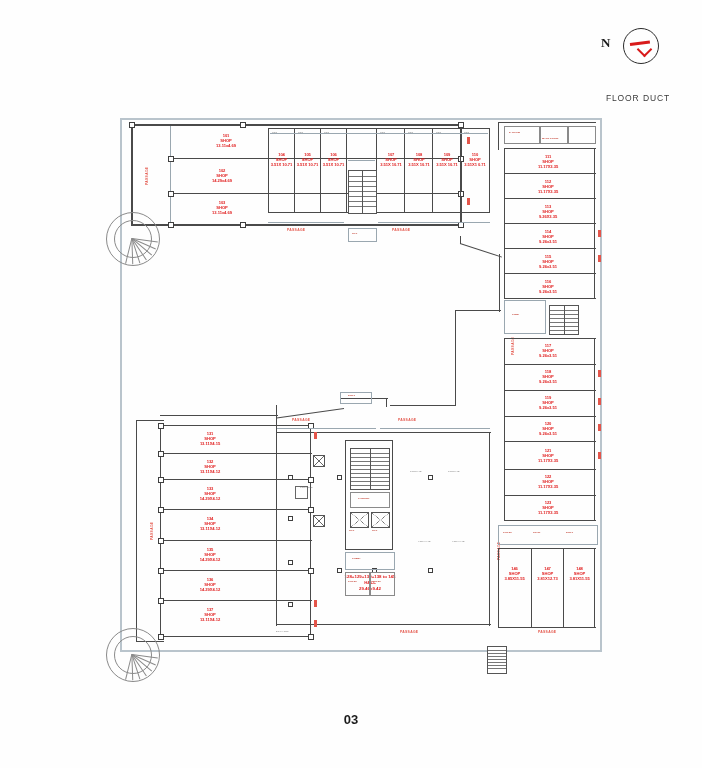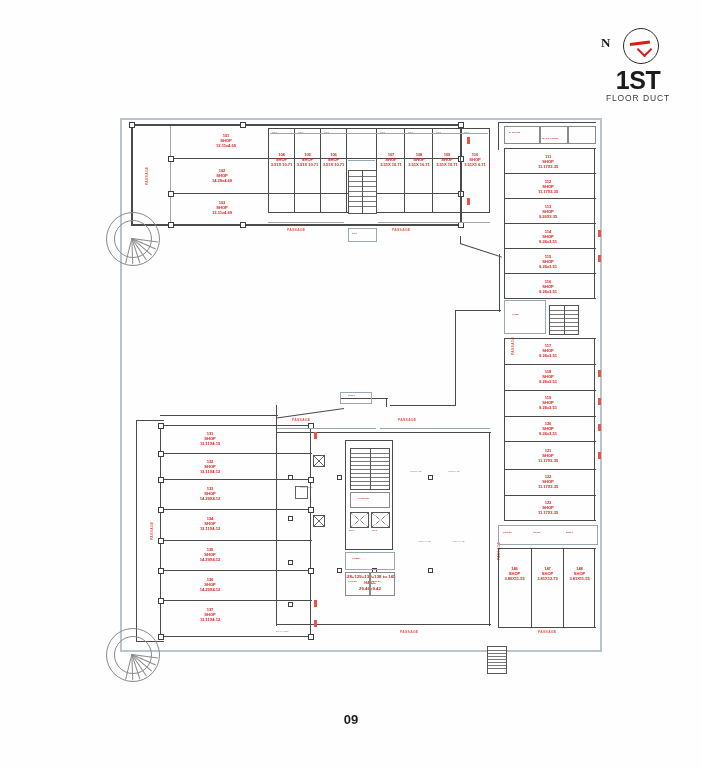--- a/index.html
+++ b/index.html
@@ -106,25 +106,24 @@
 
 <div id="page">
 
   <div id="header-block">
     <div id="compass">
       <div class="circle"></div>
       <div class="n-letter">N</div>
       <div class="needle"></div>
       <div class="needle2"></div>
     </div>
-    <div id="title-1st">1ST</div>
     <div id="title-floorplan">FLOOR DUCT</div>
   </div>
 
-  <div id="page-number">09</div>
+  <div id="page-number">03</div>
 
   <div id="plan">
 
     <div class="wl" style="left:120px;top:118px;width:482px;height:1.6px;"></div>
     <div class="wl" style="left:120px;top:118px;width:1.6px;height:533px;"></div>
     <div class="wl" style="left:600px;top:118px;width:1.6px;height:533px;"></div>
     <div class="wl" style="left:120px;top:650px;width:482px;height:1.6px;"></div>
 
     <div class="w" style="left:131px;top:124px;width:330px;height:1.5px;"></div>
     <div class="w" style="left:131px;top:124px;width:1.5px;height:102px;"></div>

